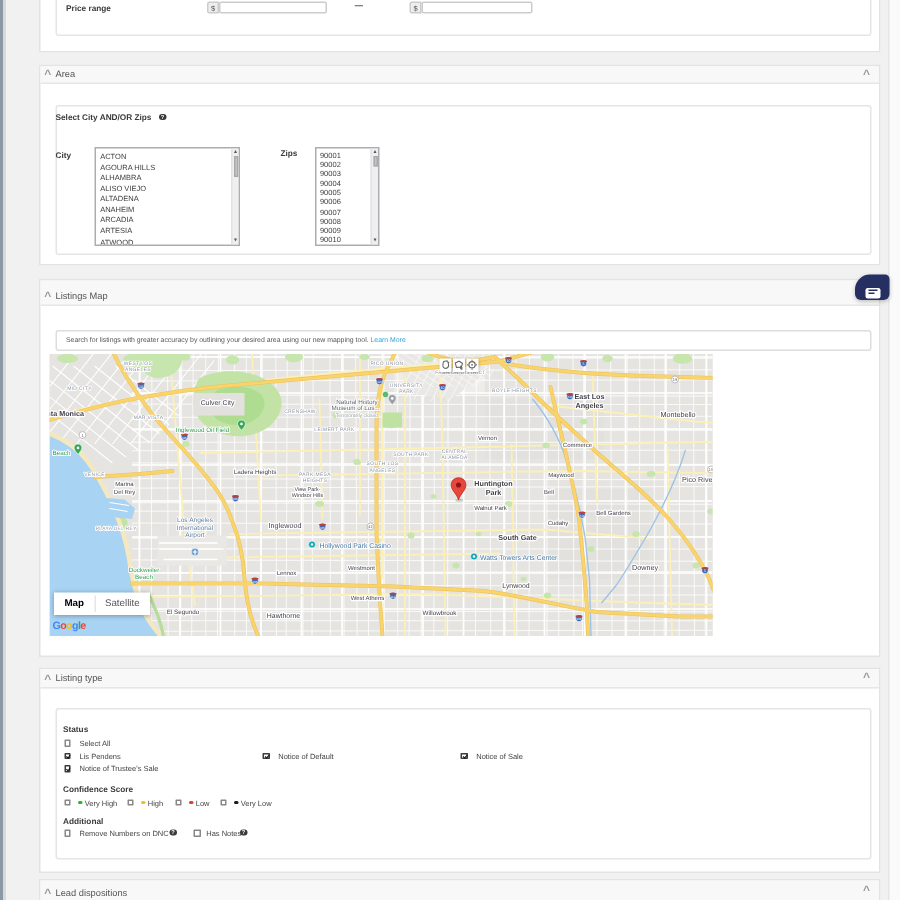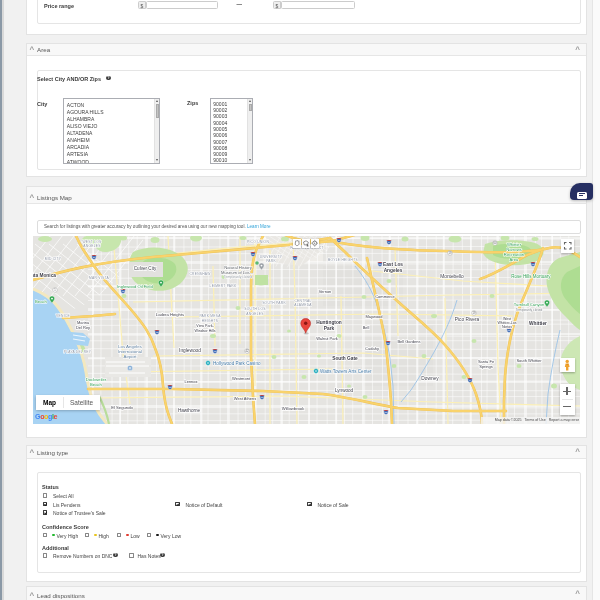--- a/index.html
+++ b/index.html
@@ -91,21 +91,21 @@
     </div>
   </div>
 
   <div class="card" style="top:186px;height:252px;">
     <div class="chead" style="height:16.5px;"></div>
     <div class="caret" style="left:2.5px;top:9px;">^</div>
     <div class="ctitle" style="left:10px;top:7px;">Listings Map</div>
     <div class="caret" style="right:6px;top:7px;">^</div>
     <div class="abs" style="left:10px;top:33px;width:544px;height:14px;border:1px solid #ddd;border-radius:2px;"></div>
     <div class="txt" style="left:17px;top:36.5px;color:#555;font-size:4.6px;">Search for listings with greater accuracy by outlining your desired area using our new mapping tool. <span style="color:#2ea2d8;">Learn More</span></div>
-    <div class="abs" id="mapbox" style="left:6px;top:49px;width:547px;height:188px;background:#e5e4e2;overflow:hidden;">
+    <div class="abs" id="mapbox" style="left:6px;top:49px;width:442px;height:188px;background:#e5e4e2;overflow:hidden;">
       <svg width="547" height="188" viewBox="0 0 547 188" style="position:absolute;left:0;top:0;">
 <rect x="0" y="0" width="547" height="188" fill="#e5e4e1"></rect>
 <rect x="230" y="-2" width="60" height="28" fill="#efede9"></rect>
 <rect x="290" y="30" width="80" height="40" fill="#e2e1de"></rect>
 <rect x="330" y="90" width="70" height="60" fill="#e2e1de"></rect>
 <path d="M60.4,0L59.5,188M68.3,0L67.8,188M78.7,0L79.1,188M88.2,0L87.4,188M95.8,0L94.8,188M104.2,0L104.2,188M112.6,0L112.0,188M123.4,0L123.5,188M131.2,0L131.3,188M141.9,0L140.9,188M150.9,0L151.3,188M158.5,0L157.8,188M169.4,0L169.0,188M175.8,0L175.0,188M187.0,0L187.2,188M195.9,0L196.4,188M204.1,0L205.1,188M212.6,0L212.7,188M223.0,0L223.2,188M232.1,0L232.2,188M240.6,0L239.7,188M248.2,0L247.8,188M256.7,0L256.2,188M265.8,0L265.4,188M276.4,0L276.1,188M284.6,0L284.0,188M293.3,0L294.2,188M303.4,0L303.7,188M311.0,0L311.5,188M320.0,0L319.7,188M331.5,0L331.7,188M339.2,0L339.5,188M349.0,0L349.6,188M356.2,0L355.3,188M365.4,0L365.0,188M374.1,0L375.0,188M385.1,0L384.8,188M393.5,0L393.3,188M403.2,0L403.2,188M410.3,0L409.8,188M420.2,0L419.7,188M429.3,0L430.0,188M437.7,0L437.1,188M448.5,0L448.5,188M454.8,0L453.9,188M463.8,0L464.1,188M474.9,0L474.7,188M481.7,0L481.5,188M493.5,0L493.5,188M502.4,0L503.1,188M508.5,0L509.0,188M519.5,0L519.6,188M527.3,0L527.6,188M535.8,0L535.7,188M55,1.9L547,3.2M55,11.1L547,10.4M55,18.0L547,17.0M55,27.2L547,28.3M55,33.4L547,33.8M55,42.3L547,41.3M55,50.8L547,50.9M55,58.8L547,58.9M55,64.5L547,64.0M55,72.6L547,73.8M55,83.1L547,84.1M55,89.4L547,88.1M55,99.1L547,100.5M55,104.8L547,104.7M55,112.7L547,113.5M55,122.8L547,121.7M55,129.9L547,130.1M55,137.3L547,138.4M55,145.8L547,144.9M55,154.1L547,154.8M55,161.1L547,160.5M55,171.5L547,171.9M55,177.8L547,177.9M55,184.9L547,184.0" stroke="#ffffff" stroke-width="0.6" fill="none" opacity="0.9"></path>
 <path d="M60.0,0L60.0,188M87.0,0L87.0,188M114.0,0L114.0,188M141.0,0L141.0,188M168.0,0L168.0,188M195.0,0L195.0,188M222.0,0L222.0,188M249.0,0L249.0,188M276.0,0L276.0,188M303.0,0L303.0,188M330.0,0L330.0,188M357.0,0L357.0,188M384.0,0L384.0,188M411.0,0L411.0,188M438.0,0L438.0,188M465.0,0L465.0,188M492.0,0L492.0,188M519.0,0L519.0,188M55,2.0L547,2.0M55,26.0L547,26.0M55,50.0L547,50.0M55,74.0L547,74.0M55,98.0L547,98.0M55,122.0L547,122.0M55,146.0L547,146.0M55,170.0L547,170.0" stroke="#ffffff" stroke-width="1.1" fill="none"></path>
 <polygon points="232,-2 292,-2 292,12 268,30 238,26" fill="#eae8e4"></polygon>
 <clipPath id="dt">
           <polygon points="228,-2 296,-2 296,14 266,32 234,30"></polygon>

